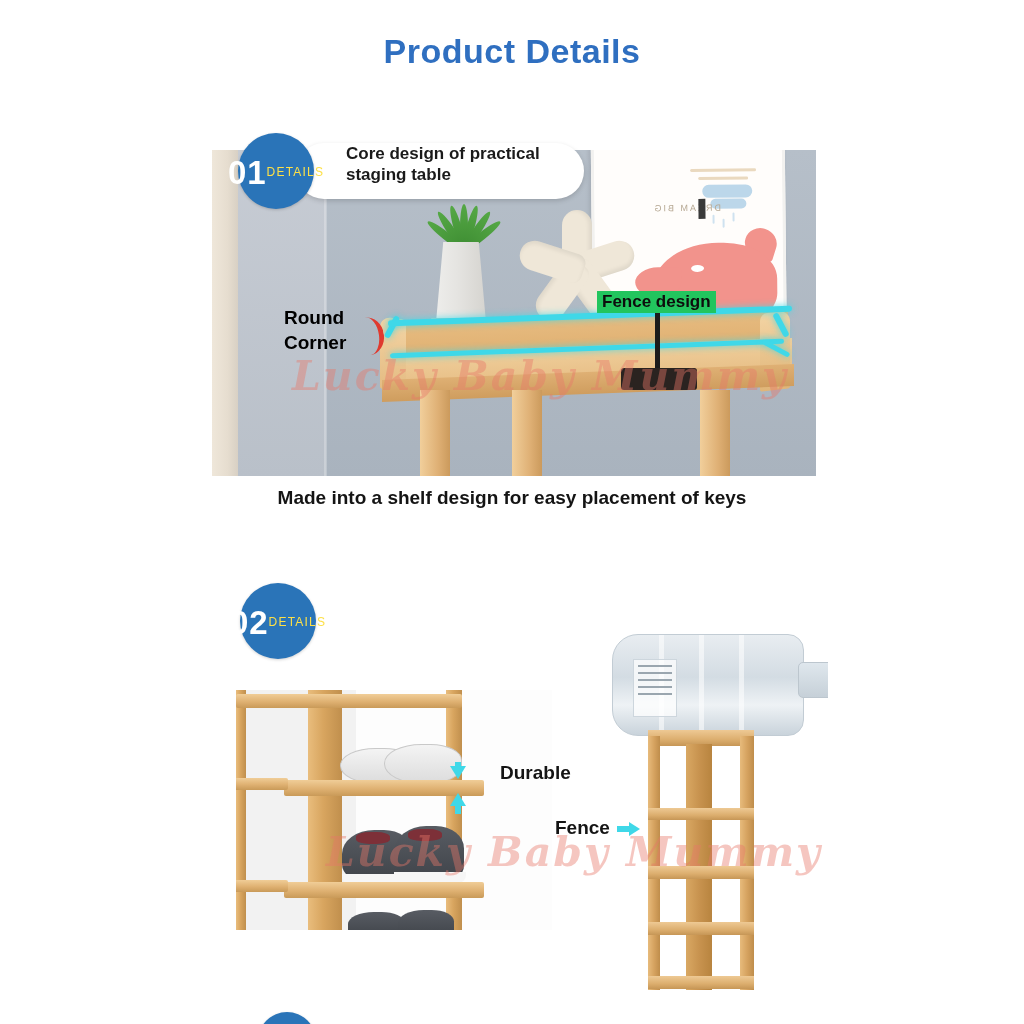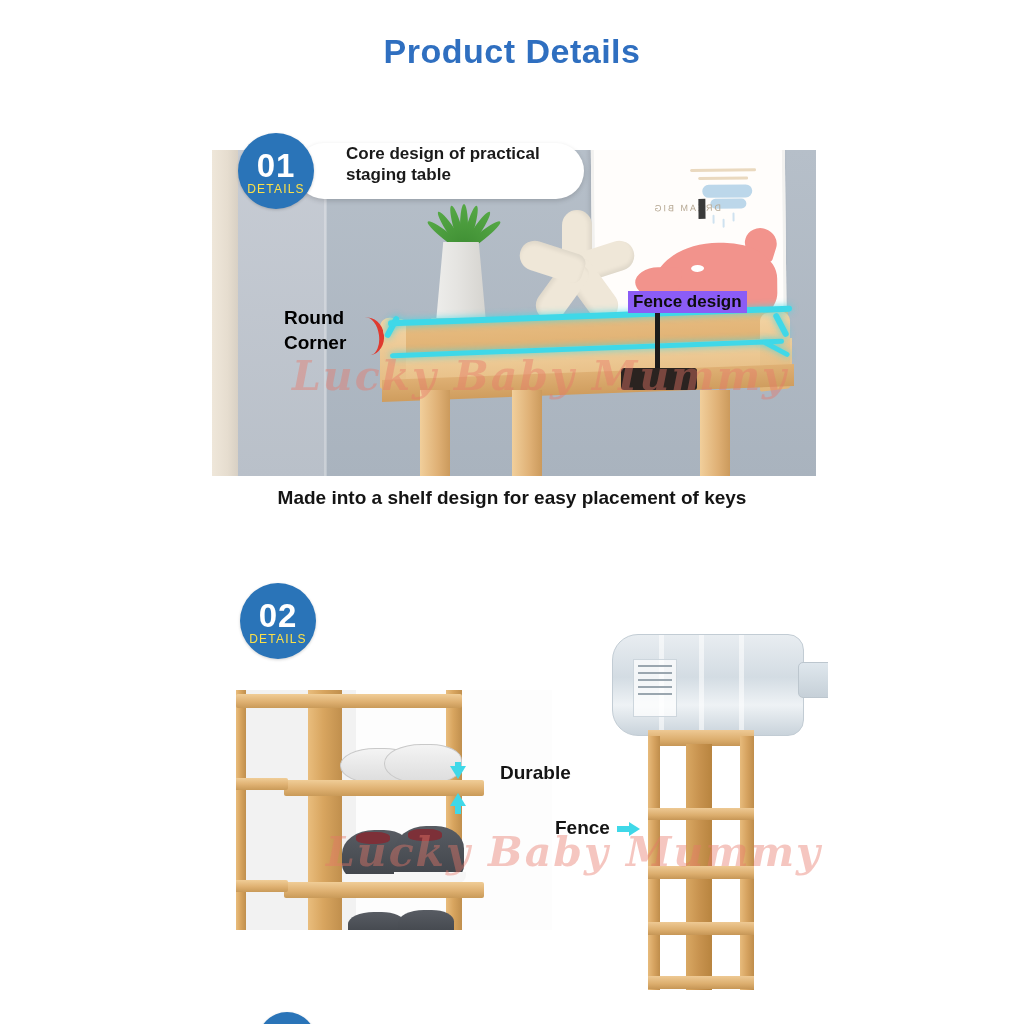--- a/index.html
+++ b/index.html
@@ -26,21 +26,21 @@
   }
   .subtitle-bar span{
     color:#ffffff;font-size:15px;font-weight:bold;letter-spacing:.2px;
     white-space:nowrap;
   }
 
   
   .badge{
     position:absolute;width:76px;height:76px;border-radius:50%;
     background:#2a74b8;
-    display:flex;flex-direction:column;align-items:center;justify-content:center;
+    display:flex;align-items:center;justify-content:center;
     z-index:6;
     box-shadow:0 1px 3px rgba(0,0,0,.18);
   }
   .badge .num{
     color:#ffffff;font-size:33px;font-weight:bold;line-height:30px;
     letter-spacing:1px;margin-top:4px;
   }
   .badge .lbl{
     color:#fde047;font-size:12px;letter-spacing:1.2px;line-height:14px;
     margin-top:1px;
@@ -172,22 +172,22 @@
     position:absolute;left:284px;top:305px;z-index:7;
     font-size:19px;font-weight:bold;color:#000000;line-height:25px;
   }
   .red-arc{
     position:absolute;left:357px;top:317px;width:22px;height:38px;z-index:7;
     border-right:5px solid #e03a2f;
     border-radius:0 60% 60% 0/0 50% 50% 0;
     transform:rotate(-8deg);
   }
   .fence-tag{
-    position:absolute;left:628px;top:291px;z-index:7;
-    background:#8b5cf6;padding:1px 5px;
+    position:absolute;left:597px;top:291px;z-index:7;
+    background:#22c55e;padding:1px 5px;
     font-size:17px;font-weight:bold;color:#0d0d0d;white-space:nowrap;
   }
   .fence-stem{
     position:absolute;left:655px;top:312px;width:5px;height:64px;
     background:#1b1b1b;z-index:7;
   }
   .fence-base{
     position:absolute;left:621px;top:368px;width:76px;height:22px;
     background:#2a2320;border-radius:3px;z-index:7;
   }

